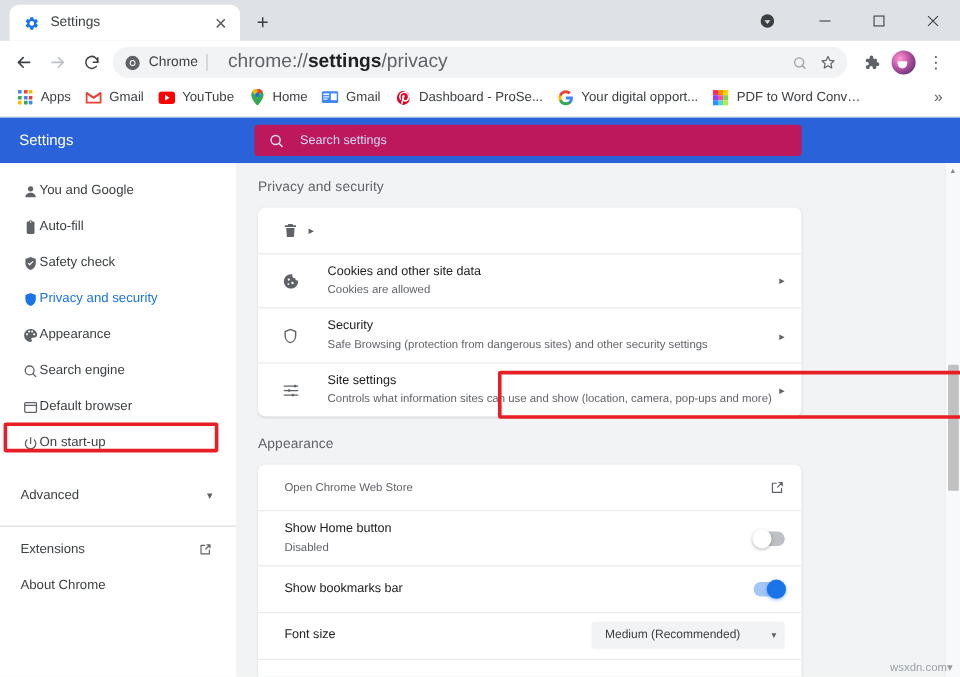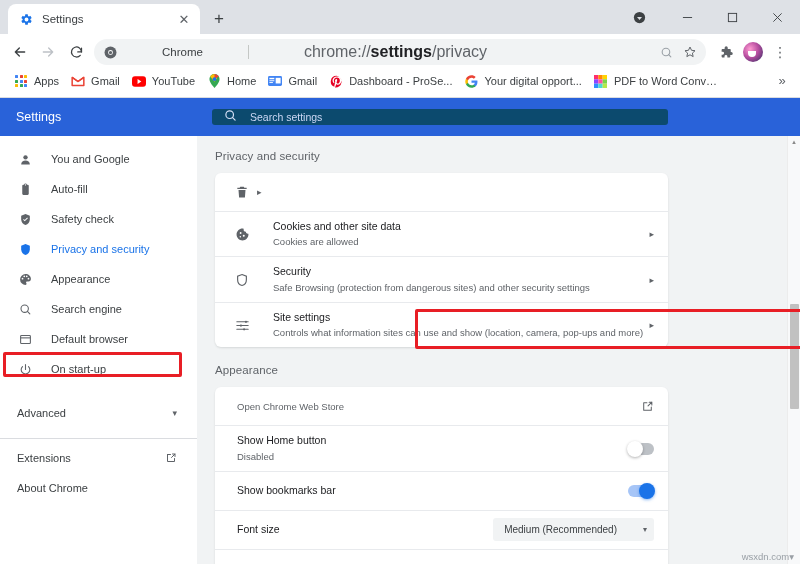--- a/index.html
+++ b/index.html
@@ -85,21 +85,20 @@
   .tb-btn.dim { color: #bdc1c6; }
   .omnibox {
     flex: 1;
     height: 26px;
     background: #f1f3f4;
     border-radius: 13px;
     display: flex; align-items: center;
     margin: 0 6px 0 4px;
     padding: 0 4px 0 9px;
     min-width: 0;
-    gap: 38px;
   }
   .omni-chrome-icon {
     width: 14px; height: 14px; flex: 0 0 14px;
     display: flex; align-items: center; justify-content: center;
   }
   .omni-brand {
     font-size: 11.5px; color: #3c4043;
     margin: 0 7px 0 7px; white-space: nowrap;
   }
   .omni-sep {
@@ -175,24 +174,24 @@
     background: #2962d9;
     display: flex; align-items: center;
     padding-left: 16px;
     position: relative;
   }
   .settings-title {
     font-size: 12.5px; color: #ffffff;
     width: 196px; flex: 0 0 196px;
   }
   .settings-search {
-    height: 16px;
-    background: #0c4a6e;
+    height: 26px;
+    background: #be185d;
     border-radius: 3px;
-    display: flex; 
+    display: flex; align-items: center;
     width: 456px; flex: 0 0 456px;
     padding-left: 12px;
   }
   .settings-search .sicon { color: #d6e0f7; display:flex; }
   .settings-search input {
     border: none; outline: none; background: transparent;
     color: #ffffff; font-size: 10.5px;
     font-family: "Liberation Sans", sans-serif;
     margin-left: 13px; width: 100%;
   }
@@ -212,21 +211,21 @@
     display: flex; align-items: center;
     padding-left: 17px;
     font-size: 11px; color: #3c4043;
     position: relative;
   }
   .nav-ico {
     width: 16px; flex: 0 0 16px;
     display: flex; align-items: center; justify-content: center;
     color: #5f6368;
   }
-  .nav-lbl { margin-left: 18px; white-space: nowrap; }
+  .nav-lbl { white-space: nowrap; }
   .nav-item.active .nav-lbl { color: #1a73e8; }
   .nav-item.active .nav-ico { color: #1a73e8; }
 
   .nav-advanced {
     height: 30px; margin-top: 14px;
     display: flex; align-items: center;
     padding: 0 20px 0 17px;
     font-size: 11px; color: #3c4043;
   }
   .nav-advanced .lbl { flex: 1; }

